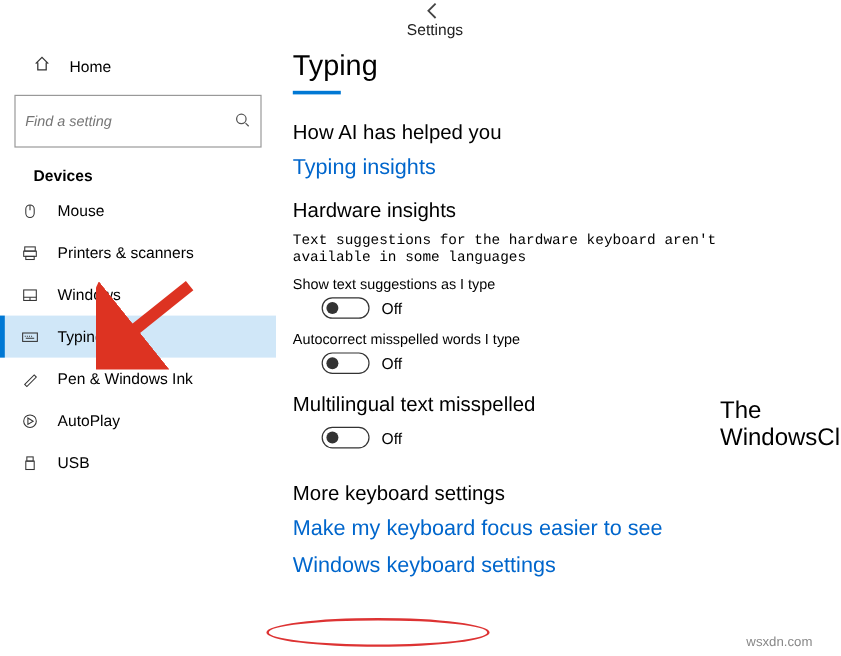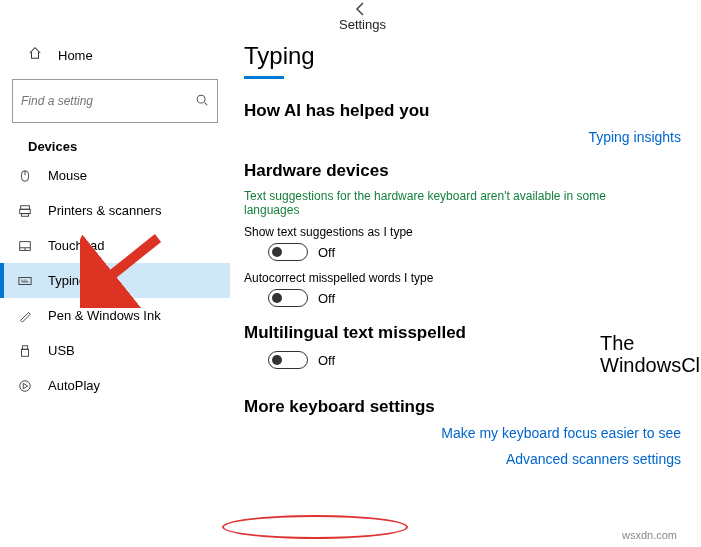--- a/index.html
+++ b/index.html
@@ -93,26 +93,26 @@
     font-size: 24px;
     font-weight: 400;
     margin-bottom: 6px;
   }
   .title-underline {
     width: 40px; height: 3px; background: #0078d4;
     margin-bottom: 22px;
   }
   h2.section {
     font-size: 17px;
-    font-weight: 700;
+    font-weight: 400;
     margin-top: 16px;
     margin-bottom: 8px;
   }
-  .link { color: #0066cc; font-size: 14px; text-align: right; }
-  .desc { color: #15803d; font-size: 12px; margin-bottom: 8px; max-width: 420px; }
+  .link { color: #0066cc; font-size: 18px; }
+  .desc { color: #000000; font-size: 12px; margin-bottom: 8px; max-width: 420px; font-family: Liberation Mono, monospace; }
   .setting-label { font-size: 12px; margin-top: 8px; margin-bottom: 4px; max-width: 420px; }
   .toggle-row { display: flex; align-items: center; gap: 10px; margin-bottom: 10px; padding-left: 24px; }
   .toggle {
     width: 40px; height: 18px;
     border: 1px solid #333;
     border-radius: 9px;
     position: relative;
     background: #fff;
   }
   .toggle::after {
@@ -209,21 +209,21 @@
       <span>Printers &amp; scanners</span>
     </div>
     <div class="nav-item">
       <span class="icon">
           <svg width="14" height="14" viewBox="0 0 16 16">
             <rect x="2" y="3" width="12" height="10" stroke="#333" fill="none"></rect>
             <line x1="2" y1="10" x2="14" y2="10" stroke="#333"></line>
             <line x1="8" y1="10" x2="8" y2="13" stroke="#333"></line>
           </svg>
         </span>
-      <span>Touchpad</span>
+      <span>Windows</span>
     </div>
     <div class="nav-item selected">
       <span class="icon">
           <svg width="14" height="14" viewBox="0 0 16 16">
             <rect x="1" y="4" width="14" height="8" stroke="#333" fill="none"></rect>
             <line x1="3" y1="7" x2="4" y2="7" stroke="#333"></line>
             <line x1="5" y1="7" x2="6" y2="7" stroke="#333"></line>
             <line x1="7" y1="7" x2="8" y2="7" stroke="#333"></line>
             <line x1="9" y1="7" x2="10" y2="7" stroke="#333"></line>
             <line x1="4" y1="9" x2="12" y2="9" stroke="#333"></line>
@@ -235,66 +235,66 @@
       <span class="icon">
           <svg width="14" height="14" viewBox="0 0 16 16">
             <path d="M3 13 L12 4 L14 6 L5 15 Z" stroke="#333" fill="none"></path>
           </svg>
         </span>
       <span>Pen &amp; Windows Ink</span>
     </div>
     <div class="nav-item">
       <span class="icon">
           <svg width="14" height="14" viewBox="0 0 16 16">
+            <circle cx="8" cy="8" r="6" stroke="#333" fill="none"></circle>
+            <path d="M6 5 L11 8 L6 11 Z" stroke="#333" fill="none"></path>
+          </svg>
+        </span>
+      <span>AutoPlay</span>
+    </div>
+    <div class="nav-item">
+      <span class="icon">
+          <svg width="14" height="14" viewBox="0 0 16 16">
             <rect x="5" y="2" width="6" height="4" stroke="#333" fill="none"></rect>
             <rect x="4" y="6" width="8" height="8" stroke="#333" fill="none"></rect>
           </svg>
         </span>
       <span>USB</span>
-    </div>
-    <div class="nav-item">
-      <span class="icon">
-          <svg width="14" height="14" viewBox="0 0 16 16">
-            <circle cx="8" cy="8" r="6" stroke="#333" fill="none"></circle>
-            <path d="M6 5 L11 8 L6 11 Z" stroke="#333" fill="none"></path>
-          </svg>
-        </span>
-      <span>AutoPlay</span>
     </div>
   </div>
 
   <div class="content">
     <h1 class="page-title">Typing</h1>
     <div class="title-underline"></div>
 
     <h2 class="section">How AI has helped you</h2>
     <div class="link">Typing insights</div>
 
-    <h2 class="section">Hardware devices</h2>
+    <h2 class="section">Hardware insights</h2>
     <div class="desc">Text suggestions for the hardware keyboard aren't available in some languages</div>
     <div class="setting-label">Show text suggestions as I type</div>
     <div class="toggle-row">
       <div class="toggle"></div>
       <span class="toggle-state">Off</span>
     </div>
     <div class="setting-label">Autocorrect misspelled words I type</div>
     <div class="toggle-row">
       <div class="toggle"></div>
       <span class="toggle-state">Off</span>
     </div>
 
     <h2 class="section">Multilingual text misspelled</h2>
     <div class="toggle-row">
       <div class="toggle"></div>
       <span class="toggle-state">Off</span>
     </div>
 
     <h2 class="section" style="margin-top:28px">More keyboard settings</h2>
     <div class="link" style="margin-bottom:10px">Make my keyboard focus easier to see</div>
-    <div class="link">Advanced scanners settings</div>
+    <div class="link">Windows keyboard settings</div>
 
     <div class="watermark"><span>The</span>
 <span>WindowsClub</span></div>
 
   </div>
 </div>
 
 <svg class="arrow" width="90" height="80">
   <defs>
     <marker id="arrh" markerWidth="10" markerHeight="10" refX="2" refY="5" orient="auto">

